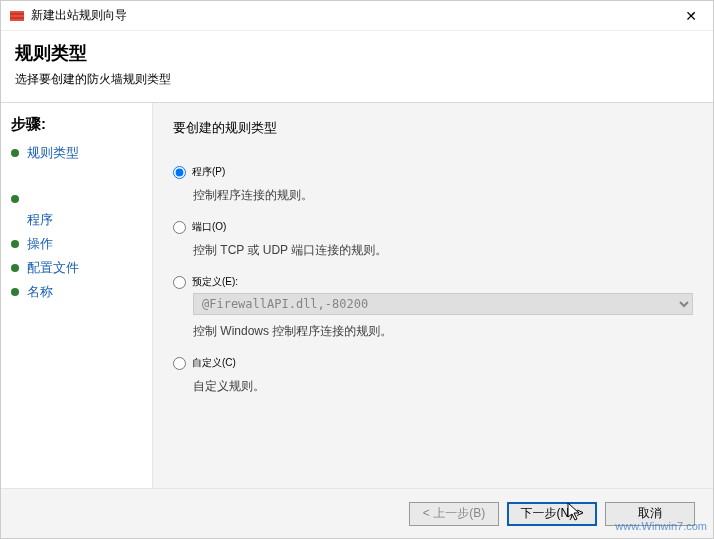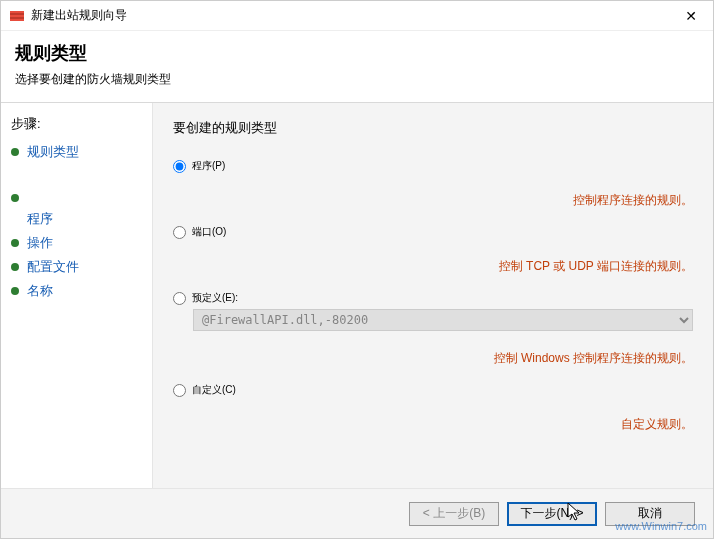--- a/index.html
+++ b/index.html
@@ -39,21 +39,21 @@
   .header h1 { font-size: 18px; font-weight: bold; margin-bottom:6px; }
   .header .sub { font-size:12px; }
 
   
   .main { display:flex; height: calc(100% - 30px - 62px - 50px); }
   .sidebar {
     width: 185px;
     background: #fff;
     padding: 12px 10px;
   }
-  .sidebar .steps-label { font-weight:normal; margin-bottom:10px; font-size:13px;}
+  .sidebar .steps-label { font-weight:bold; margin-bottom:10px; font-size:15px;}
   .step {
     display:flex; align-items:center;
     margin: 6px 0;
     font-size:13px;
     cursor:default;
   }
   .step .bullet {
     width:8px;height:8px;background:#2e7d32;border-radius:50%;
     margin-right:8px;
     flex-shrink:0;
@@ -61,27 +61,27 @@
   .step.active a { color:#1a5fb4;margin-top:43px; }
   .step a { color:#1a5fb4; text-decoration:none; }
   .step.pending a, .step.done a { color:#1a5fb4; }
 
   .content {
     flex:1;
     background:#f4f4f4;
     padding: 16px 20px;
     border-left:1px solid #e5e5e5;
   }
-  .content .prompt { margin-bottom:22px; font-size:13px; }
+  .content .prompt { margin-bottom:28px; font-size:13px; }
 
   .opt { margin: 8px 0 16px 0; }
   .opt-row { display:flex; align-items:center; }
   .opt-row input[type=radio]{ margin-right:6px; }
   .opt-row label { font-weight:normal; font-size:10px; }
-  .opt .desc { margin-left:20px; margin-top:19px; font-size:12px; color:#c2410c;text-align:right;}
+  .opt .desc { margin-left:20px; margin-top:8px; font-size:12px; color:#404040;}
   .opt select {
     margin-left:20px; margin-top:4px; width:500px;
     background:#d7d7d7; border:1px solid #bbb;
     font-family:"SimSun",monospace; font-size:12px;
     padding:2px 4px; color:#333;
   }
   .opt select:disabled{ color:#555; }
 
   
   .footer {

